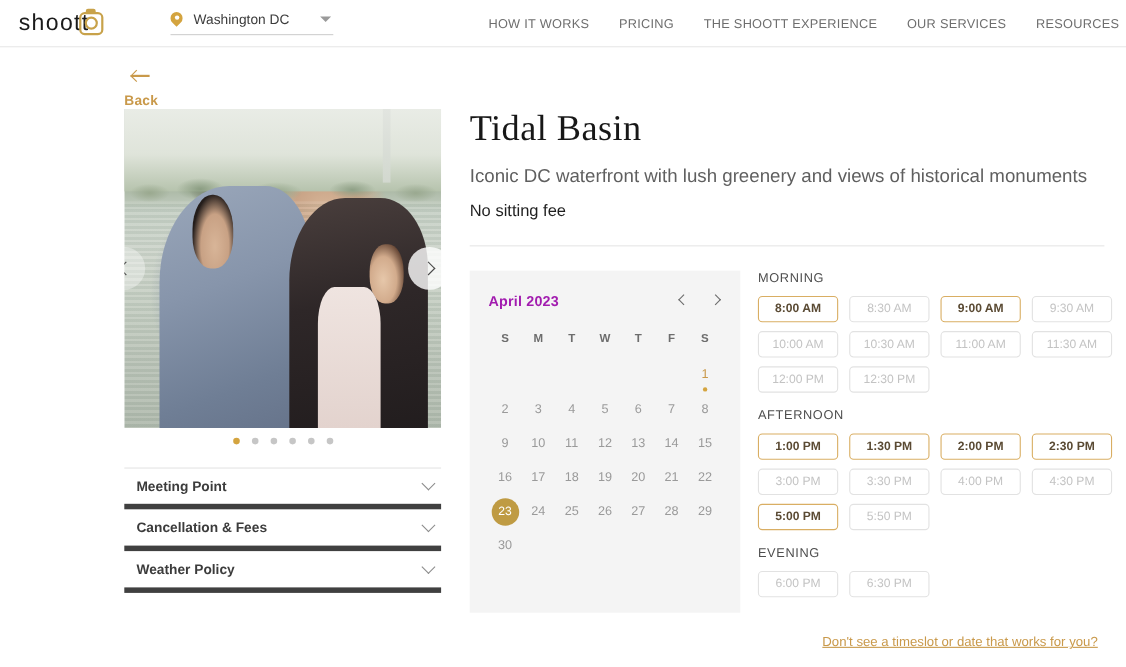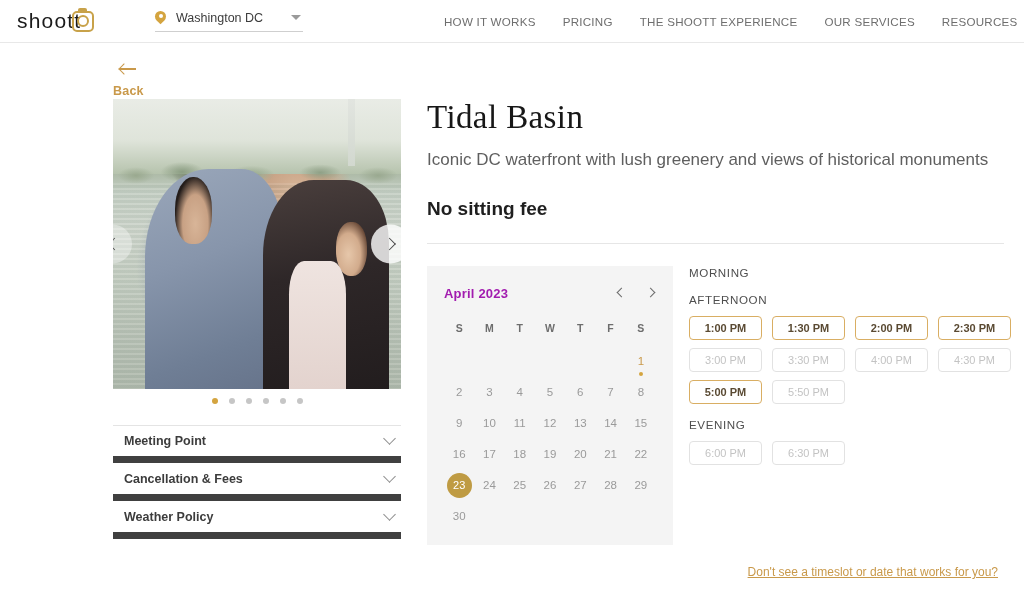--- a/index.html
+++ b/index.html
@@ -234,21 +234,21 @@
     display: flex; justify-content: center; gap: 11px;
     margin-top: 9px;
   }
   .dot { width: 6px; height: 6px; border-radius: 50%; background: #c6c6c6; cursor: pointer; }
   .dot.active { background: #d4a43f; }
 
   .accordion { margin-top: 21px; }
   .acc-item {
     height: 38px;
     display: flex; align-items: center; justify-content: space-between;
-    border-bottom: 7px solid #404040;
+    border-bottom: 5px solid #404040;
     padding: 0 7px 0 11px;
     cursor: pointer;
   }
   .acc-item:first-child { border-top: 1px solid #e4e4e4; }
   .acc-label { font-size: 12.5px; font-weight: bold; color: #3c3c3c; }
   .acc-chev {
     width: 9px; height: 9px;
     border-right: 1.5px solid #8d8d8d;
     border-bottom: 1.5px solid #8d8d8d;
     transform: rotate(45deg);
@@ -265,22 +265,22 @@
     font-family: "Liberation Serif", serif;
     font-size: 33px; color: #171717;
     letter-spacing: .4px; line-height: 1.1;
     font-weight: 400;
   }
   .subtitle {
     margin-top: 15px;
     font-size: 17px; color: #5f5f5f;
   }
   .fee {
-    margin-top: 28px;
-    font-size: 19px; font-weight: bold; color: #1f1f1f;
+    margin-top: 13px;
+    font-size: 15px; font-weight: normal; color: #1f1f1f;
   }
   .divider {
     margin-top: 23px;
     height: 1px; background: #e6e6e6;
   }
 
   .booking {
     display: flex;
     margin-top: 22px;
   }
@@ -522,20 +522,32 @@
           <div class="cal-day ">27</div>
           <div class="cal-day ">28</div>
           <div class="cal-day ">29</div>
           <div class="cal-day ">30</div>
         </div>
     </div>
 
     <div class="slots" id="slots">
         <div class="slot-group">
           <div class="slot-group-title">MORNING</div>
+          <div class="slot-grid">
+            <div class="slot avail">8:00 AM</div>
+            <div class="slot">8:30 AM</div>
+            <div class="slot avail">9:00 AM</div>
+            <div class="slot">9:30 AM</div>
+            <div class="slot">10:00 AM</div>
+            <div class="slot">10:30 AM</div>
+            <div class="slot">11:00 AM</div>
+            <div class="slot">11:30 AM</div>
+            <div class="slot">12:00 PM</div>
+            <div class="slot">12:30 PM</div>
+          </div>
         </div>
         <div class="slot-group">
           <div class="slot-group-title">AFTERNOON</div>
           <div class="slot-grid">
             <div class="slot avail">1:00 PM</div>
             <div class="slot avail">1:30 PM</div>
             <div class="slot avail">2:00 PM</div>
             <div class="slot avail">2:30 PM</div>
             <div class="slot">3:00 PM</div>
             <div class="slot">3:30 PM</div>

